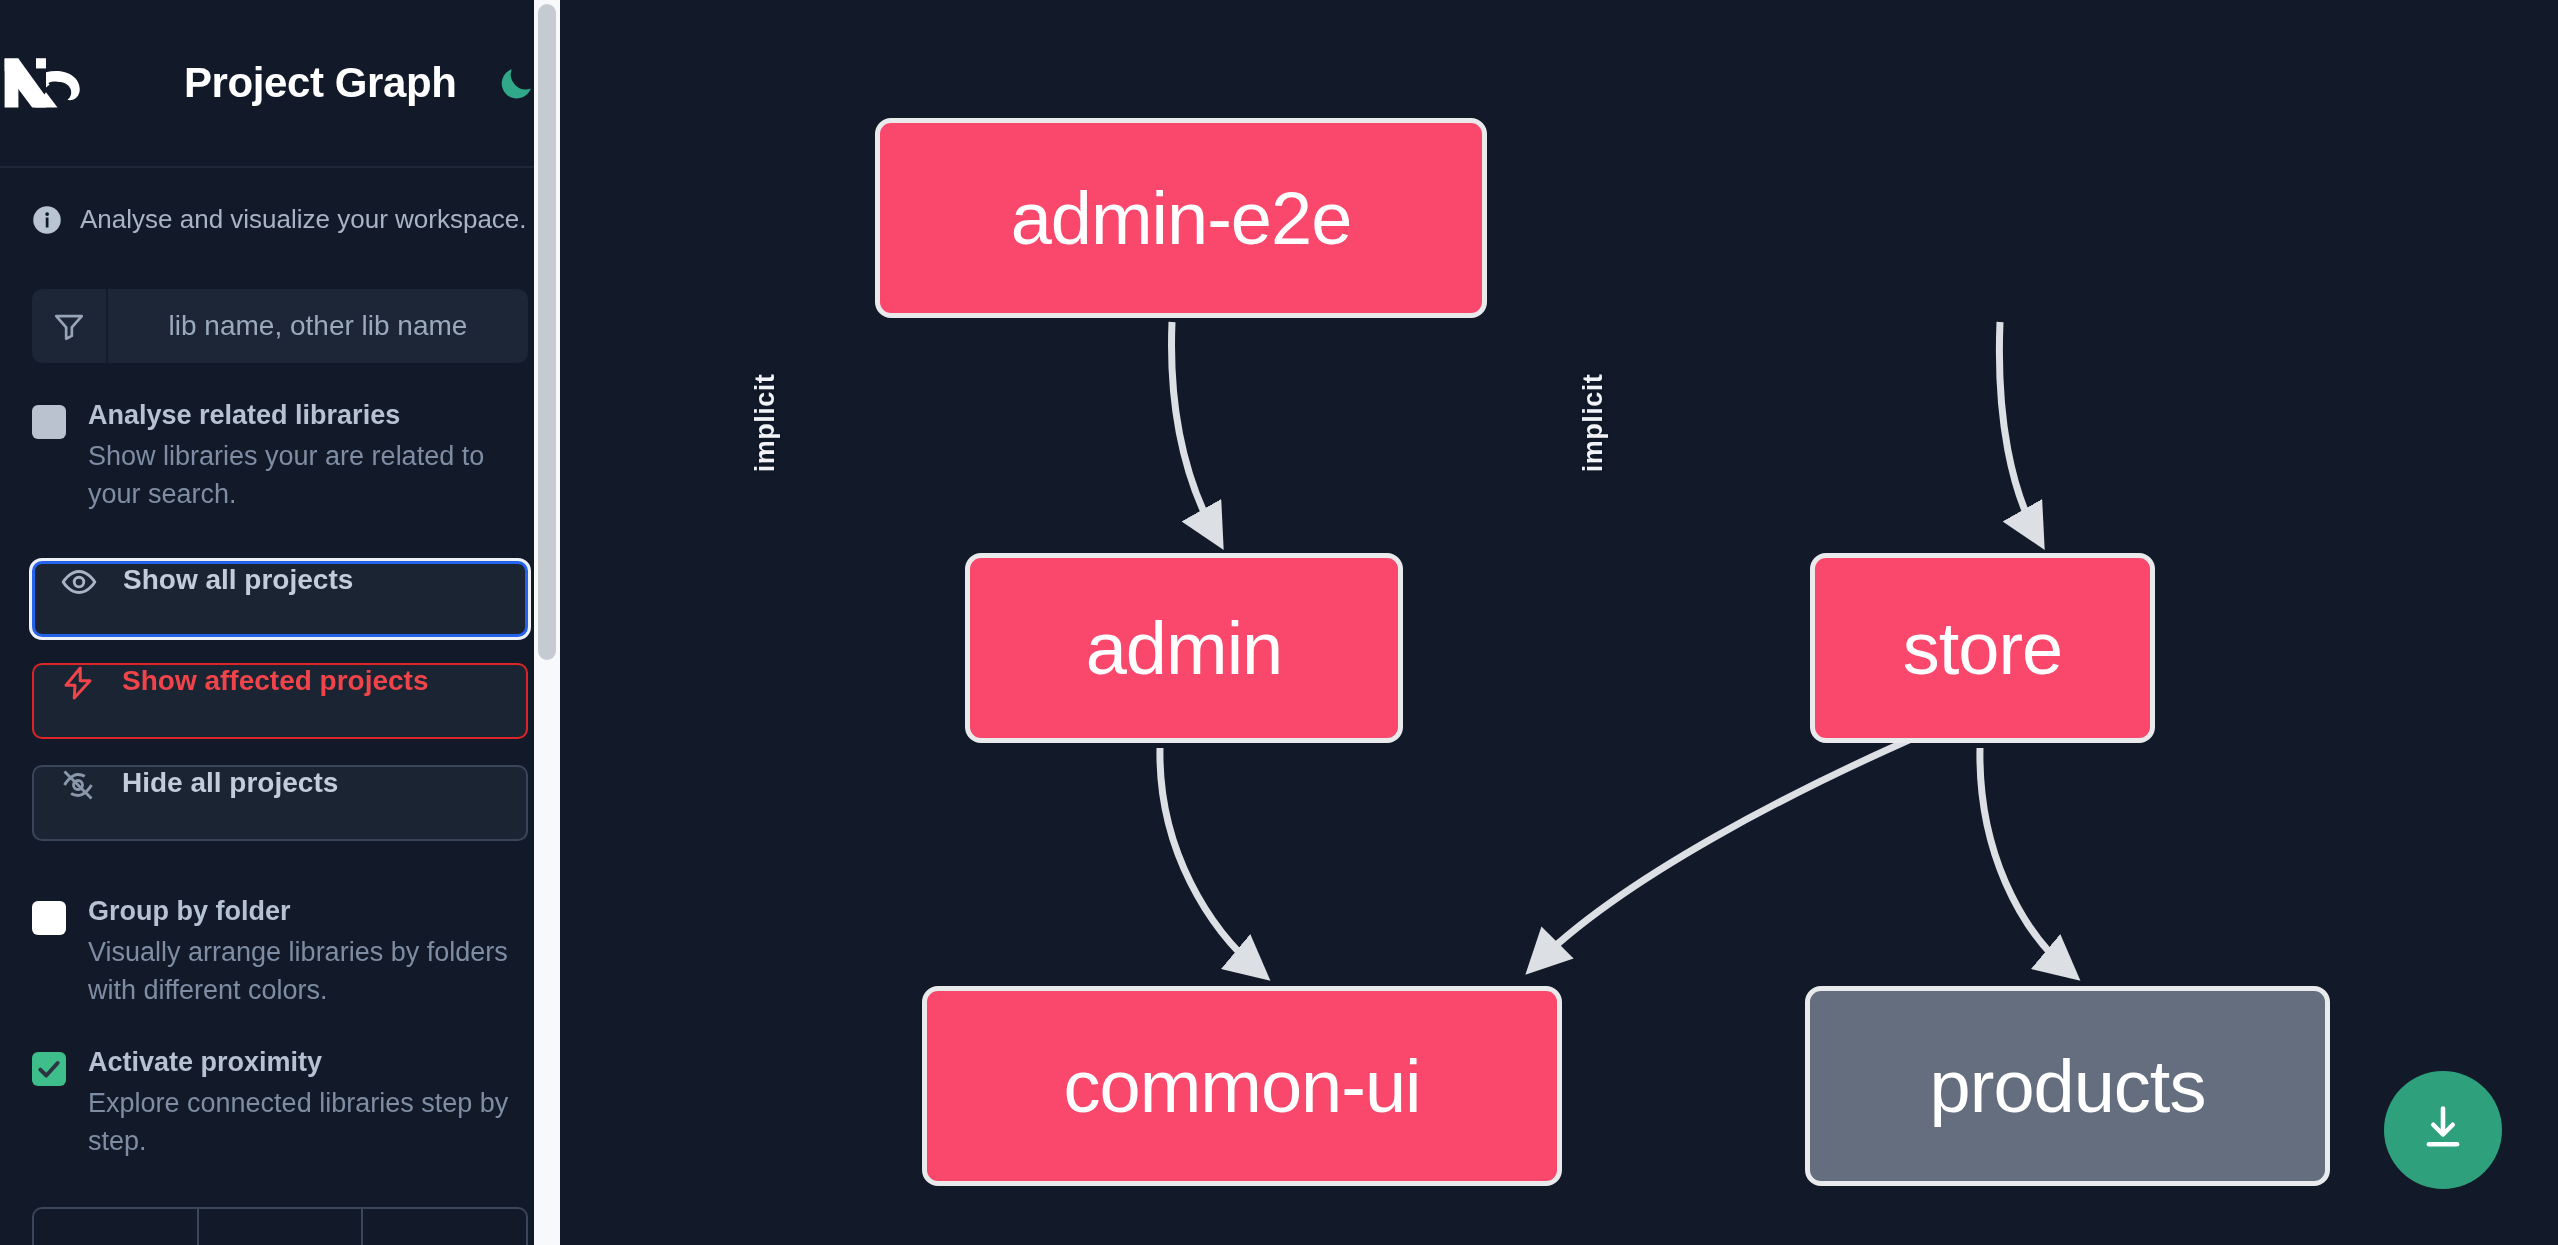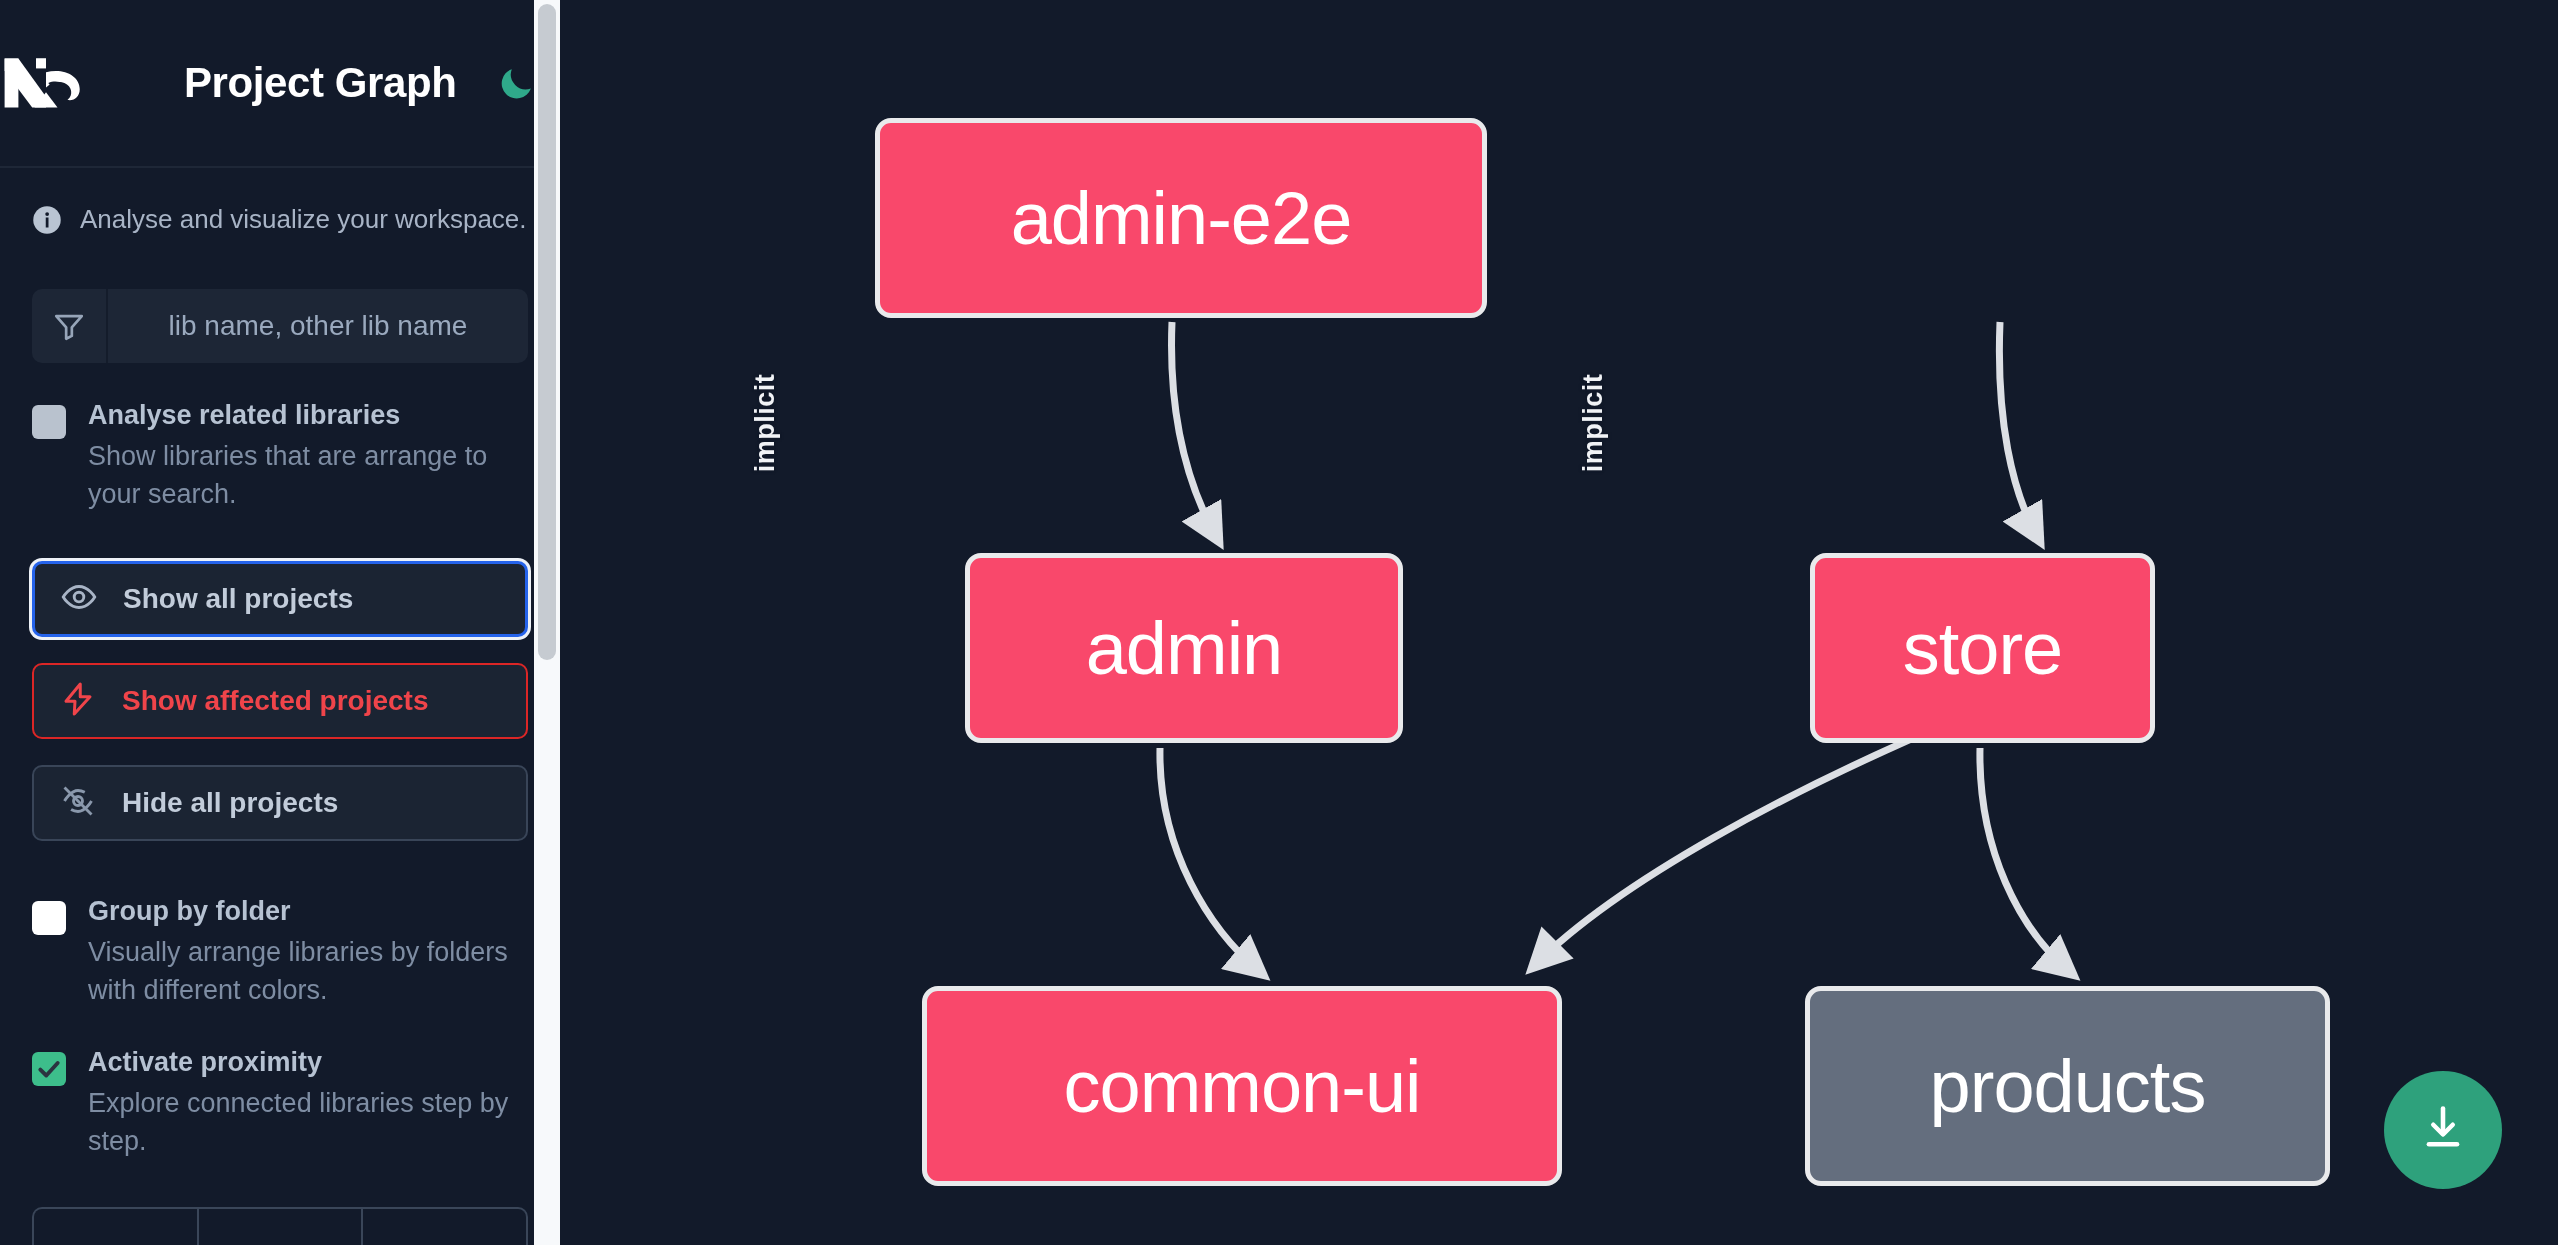--- a/index.html
+++ b/index.html
@@ -108,21 +108,21 @@
     line-height: 1.42;
     margin-top: 4px;
     max-width: 430px;
   }
 
   
   .actions { margin-top: 48px; display: flex; flex-direction: column; gap: 26px; }
   .act-btn {
     height: 76px;
     border-radius: 10px;
-    display: flex; align-items: center;
+    display: flex; 
     padding-left: 26px;
     gap: 26px;
     background: #1B2433;
     cursor: pointer;
     border: 2px solid transparent;
   }
   .act-btn .lbl { font-size: 28px; font-weight: 700; white-space: nowrap; }
   .act-show-all {
     border: 3px solid #2563EB;
     box-shadow: 0 0 0 3px #EDF1F7;
@@ -255,21 +255,21 @@
         </span>
         <input class="search-input" type="text" placeholder="lib name, other lib name" style="">
       </div>
 
       <div class="check-row">
         <span class="cbox unchecked-grey">
           
         </span>
         <span class="check-texts">
           <span class="check-title" style="display:block">Analyse related libraries</span>
-          <span class="check-desc" style="display:block">Show libraries that are arrange to your search.</span>
+          <span class="check-desc" style="display:block">Show libraries your are related to your search.</span>
         </span>
       </div>
 
       <div class="actions">
 
         <div class="act-btn act-show-all">
           <span>
             <svg viewBox="0 0 24 24" width="36" height="36" fill="none" stroke="#A8B4C6" stroke-width="1.9">
               <path d="M1.5 12S5.5 5 12 5s10.5 7 10.5 7-4 7-10.5 7S1.5 12 1.5 12z"></path>
               <circle cx="12" cy="12" r="3.2"></circle>

